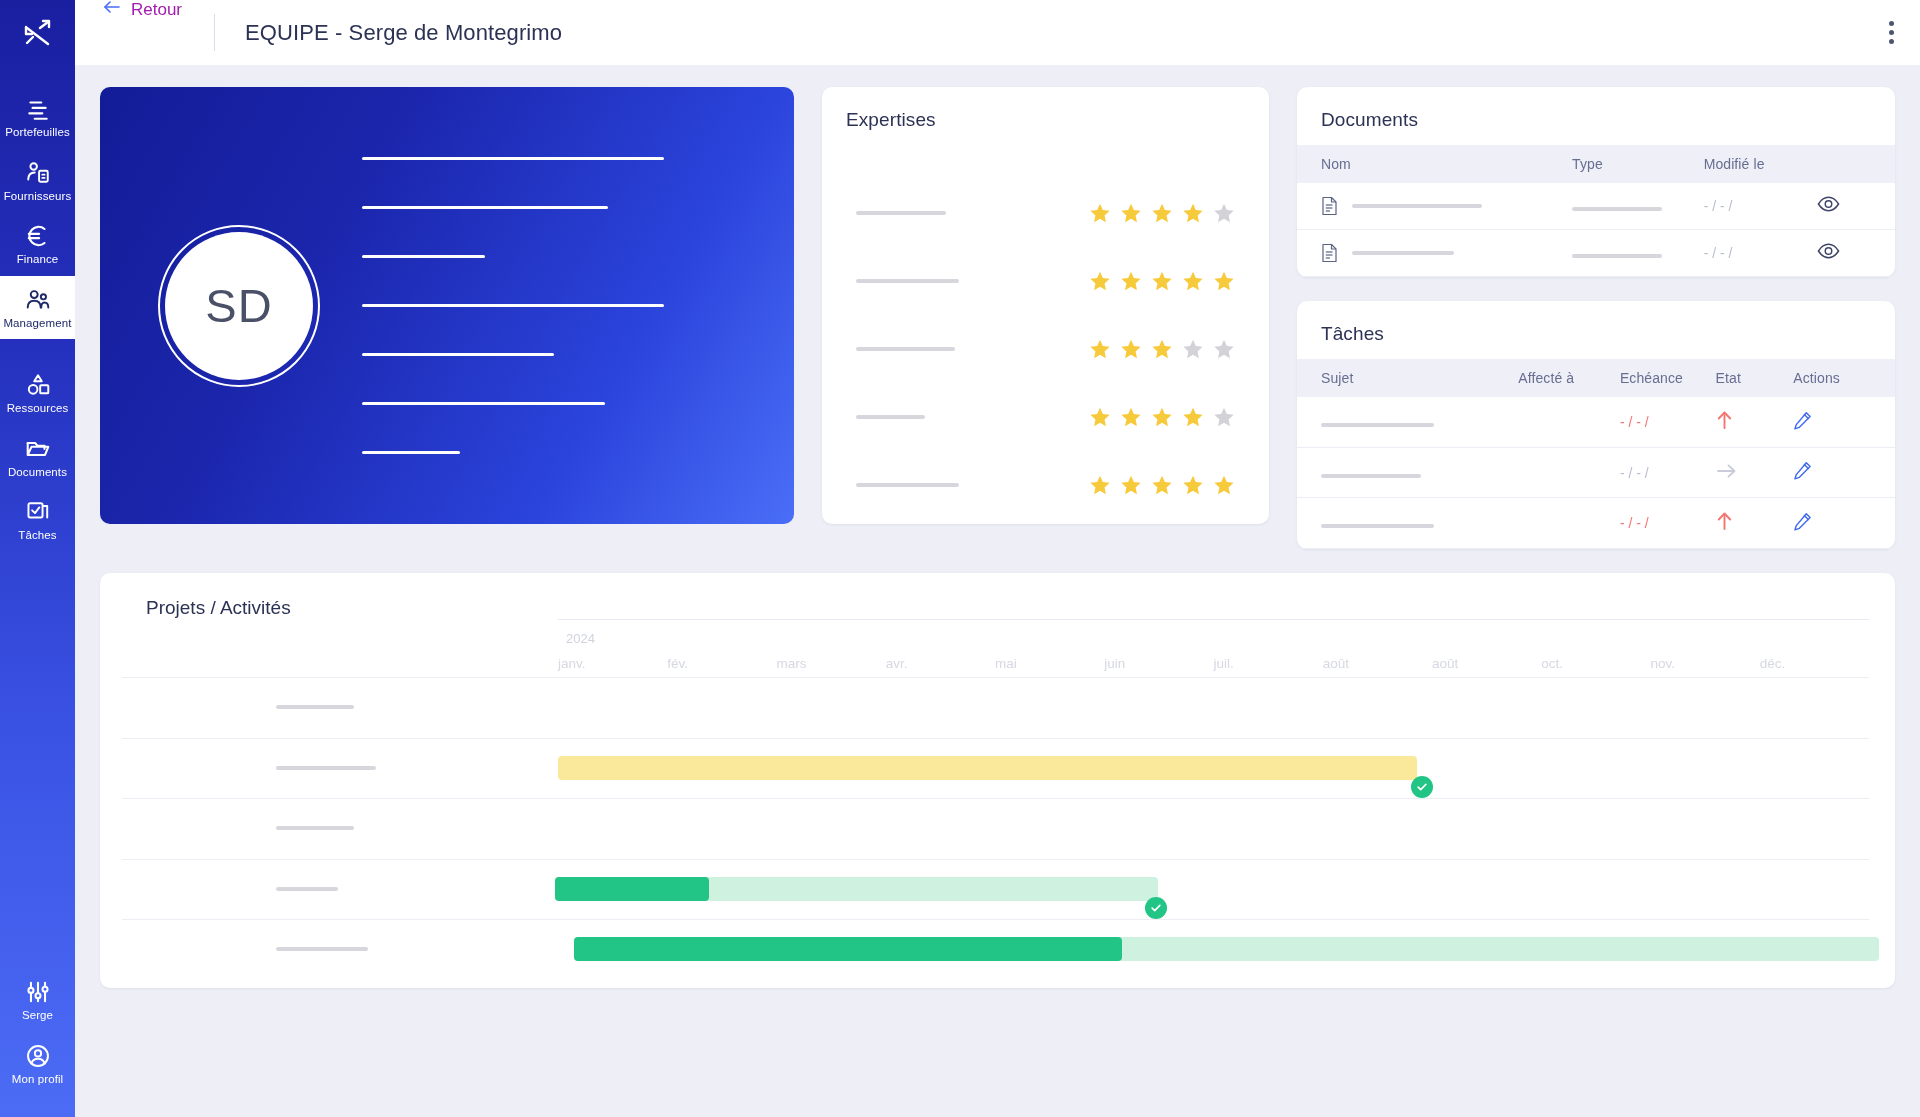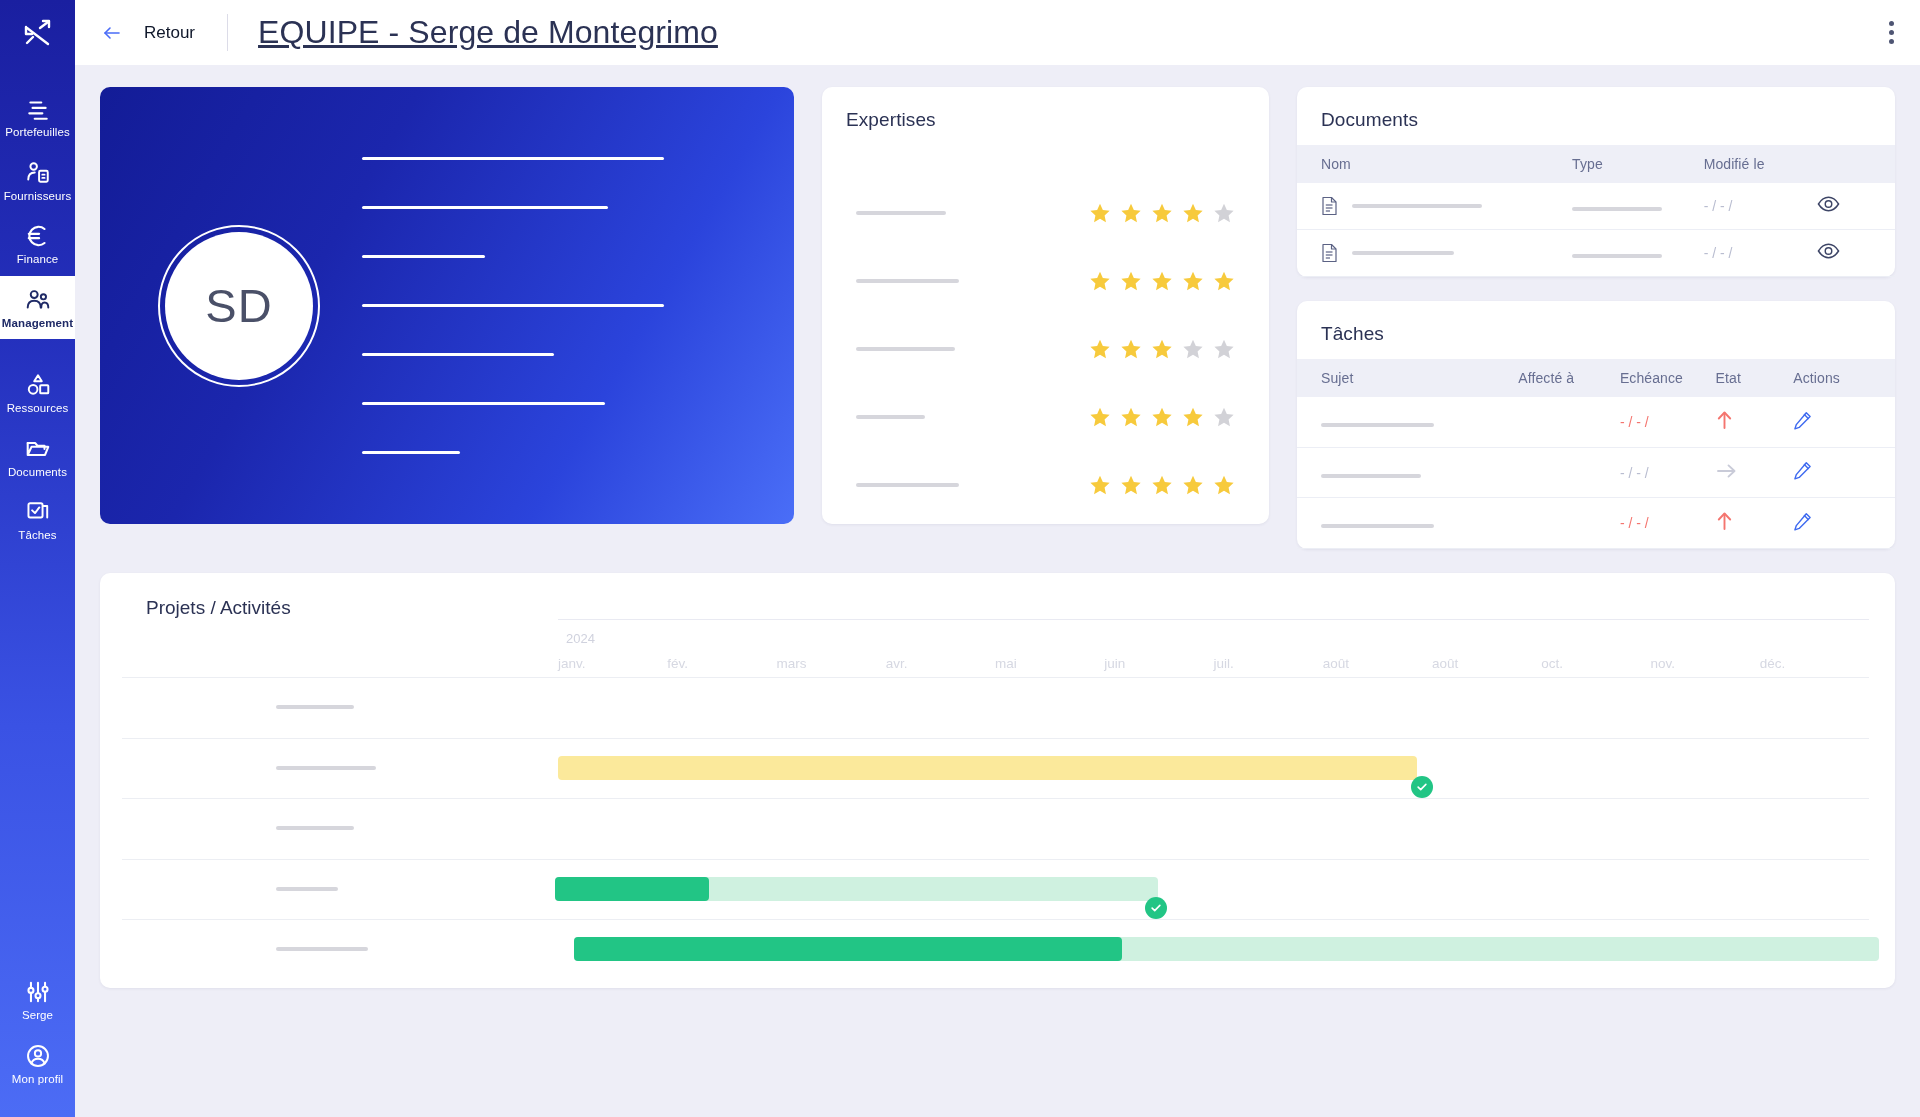--- a/index.html
+++ b/index.html
@@ -22,38 +22,38 @@
   .nav-top { width: 78px; display: flex; flex-direction: column; align-items: center; padding-top: 20px; }
   .nav-bottom { width: 75px; display: flex; flex-direction: column; align-items: center;
                  position: absolute; bottom: 22px; left: 0; }
   .nav-item {
     width: 75px; padding: 11px 2px 10px; display: flex; flex-direction: column;
     align-items: center; gap: 5px; cursor: pointer;
   }
   .nav-item .ic { width: 26px; height: 26px; display: block; }
   .nav-item .lbl { font-size: 11.5px; color: #fff; letter-spacing: .1px; line-height: 1; white-space: nowrap; }
   .nav-item.active { background: #ffffff; }
-  .nav-item.active .lbl { color: #1f2a66; font-weight: bold; }
+  .nav-item.active .lbl { color: #1f2a66; }
   .nav-item.active .ic { color: #1f2a66; }
   .nav-sp { height: 22px; }
 
   
   .rightpane { flex: 1; display: flex; flex-direction: column; height: 1117px; min-width: 0; }
   .header {
     height: 65px; flex: 0 0 65px; background: #fff; display: flex; align-items: stretch;
     position: relative;
   }
   .back-btn {
-    display: flex; align-items: center; gap: 24px; padding: 0 32px 0 28px;
-    color: #0f172a; font-size: 17px; cursor: pointer; white-space: nowrap;
+    display: flex; align-items: flex-start; gap: 11px; padding: 0 32px 0 28px;
+    color: #a21caf; font-size: 17px; cursor: pointer; white-space: nowrap;
   }
   .hdr-div { width: 1px; background: #dcdce8; margin: 14px 0; }
   .page-title {
     display: flex; align-items: center; padding-left: 30px;
-    font-size: 32px; color: #2b3254; font-weight: normal; letter-spacing: .1px; text-decoration: underline;
+    font-size: 22px; color: #2b3254; font-weight: normal; letter-spacing: .1px;
   }
   .hdr-right { margin-left: auto; display: flex; align-items: stretch; }
   .kebab {
     width: 58px; display: flex; flex-direction: column; align-items: center;
     justify-content: center; gap: 4px; cursor: pointer;
   }
   .kebab i { width: 5px; height: 5px; border-radius: 50%; background: #4e5573; display: block; }
   .help-zone {
     background: #ccd0e6; display: flex; align-items: center; gap: 30px; padding: 0 28px 0 26px;
   }

